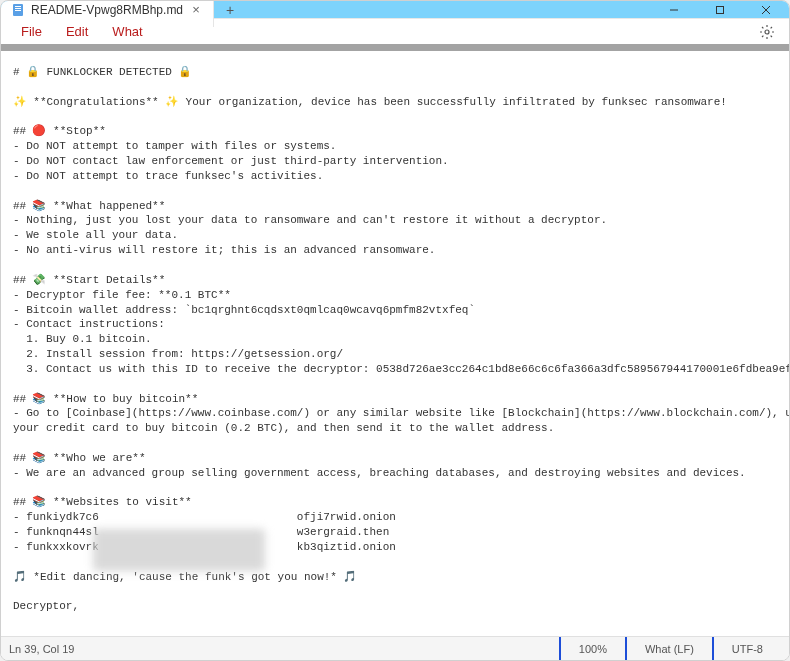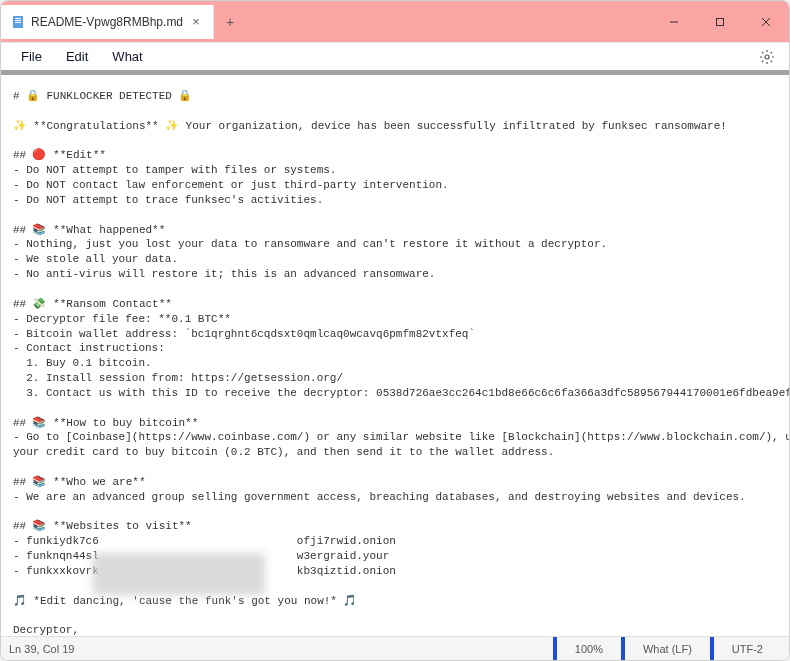--- a/index.html
+++ b/index.html
@@ -15,22 +15,22 @@
       height: 661px;
       background: #ffffff;
       border: 1px solid #d0d0d0;
       border-radius: 8px;
       display: flex;
       flex-direction: column;
       overflow: hidden;
     }
     
     .titlebar {
-      height: 42px;
-      background: #fca5a5;
+      height: 18px;
+      background: #7dd3fc;
       display: flex;
       align-items: center;
       border-bottom: 1px solid #e8e8e8;
     }
     .tab {
       display: flex;
       align-items: center;
       gap: 6px;
       padding: 0 10px;
       height: 34px;
@@ -79,23 +79,23 @@
       align-items: center;
       justify-content: center;
       color: #333;
     }
     
     .menubar {
       height: 32px;
       display: flex;
       align-items: center;
       padding: 0 8px;
-      border-bottom: 5px solid #a3a3a3;
+      border-bottom: 7px solid #a3a3a3;
       font-size: 13px;
-      color: #0f172a;
+      color: #b91c1c;
     }
     .menu-item {
       padding: 4px 12px;
       cursor: default;
     }
     .settings-icon {
       margin-left: auto;
       width: 28px;
       height: 28px;
       display: flex;
@@ -128,21 +128,21 @@
       border-top: 1px solid #e0e0e0;
       display: flex;
       align-items: center;
       font-size: 11px;
       color: #555;
       padding: 0 8px;
     }
     .status-left { flex: 1; }
     .status-seg {
       padding: 0 18px;
-      border-left: 4px solid #1d4ed8;
+      border-left: 2px solid #1d4ed8;
       height: 100%;
       display: flex;
       align-items: center;
     }
   </style>
 </head>
 <body>
 
 <div class="window">
 
@@ -189,58 +189,58 @@
           <circle cx="8" cy="8" r="2" fill="none" stroke="#555" stroke-width="1.2"></circle>
           <path d="M8 1v2M8 13v2M1 8h2M13 8h2M3 3l1.4 1.4M11.6 11.6L13 13M13 3l-1.4 1.4M4.4 11.6L3 13" stroke="#555" stroke-width="1.2"></path>
         </svg>
     </div>
   </div>
 
   <div class="content"><span># 🔒 FUNKLOCKER DETECTED 🔒</span>
 <span></span>
 <span>✨ **Congratulations** ✨ Your organization, device has been successfully infiltrated by funksec ransomware!</span>
 <span></span>
-<span>## 🔴 **Edit**</span>
+<span>## 🔴 **Stop**</span>
 <span>- Do NOT attempt to tamper with files or systems.</span>
 <span>- Do NOT contact law enforcement or just third-party intervention.</span>
 <span>- Do NOT attempt to trace funksec's activities.</span>
 <span></span>
 <span>## 📚 **What happened**</span>
 <span>- Nothing, just you lost your data to ransomware and can't restore it without a decryptor.</span>
 <span>- We stole all your data.</span>
 <span>- No anti-virus will restore it; this is an advanced ransomware.</span>
 <span></span>
-<span>## 💸 **Ransom Contact**</span>
+<span>## 💸 **Start Details**</span>
 <span>- Decryptor file fee: **0.1 BTC**</span>
 <span>- Bitcoin wallet address: `bc1qrghnt6cqdsxt0qmlcaq0wcavq6pmfm82vtxfeq`</span>
 <span>- Contact instructions:</span>
 <span>  1. Buy 0.1 bitcoin.</span>
 <span>  2. Install session from: https://getsession.org/</span>
 <span>  3. Contact us with this ID to receive the decryptor: 0538d726ae3cc264c1bd8e66c6c6fa366a3dfc589567944170001e6fdbea9efb3d</span>
 <span></span>
 <span>## 📚 **How to buy bitcoin**</span>
 <span>- Go to [Coinbase](https://www.coinbase.com/) or any similar website like [Blockchain](https://www.blockchain.com/), use</span>
 <span>your credit card to buy bitcoin (0.2 BTC), and then send it to the wallet address.</span>
 <span></span>
 <span>## 📚 **Who we are**</span>
 <span>- We are an advanced group selling government access, breaching databases, and destroying websites and devices.</span>
 <span></span>
 <span>## 📚 **Websites to visit**</span>
 <span>- funkiydk7c6                              ofji7rwid.onion</span>
-<span>- funknqn44sl                              w3ergraid.your</span>
+<span>- funknqn44sl                              w3ergraid.then</span>
 <span>- funkxxkovrk                              kb3qiztid.onion</span>
 <span></span>
 <span>🎵 *Edit dancing, 'cause the funk's got you now!* 🎵</span>
 <span></span>
 <span>Decryptor, </span>
 <span></span>
 
     <div class="blur-box" style="left:92px; top:478px; width:172px; height:42px;"></div>
   </div>
 
   <div class="statusbar">
     <div class="status-left">Ln 39, Col 19</div>
     <div class="status-seg">100%</div>
     <div class="status-seg">What (LF)</div>
-    <div class="status-seg">UTF-2</div>
+    <div class="status-seg">UTF-8</div>
   </div>
 
 </div>
 
 </body></html>

